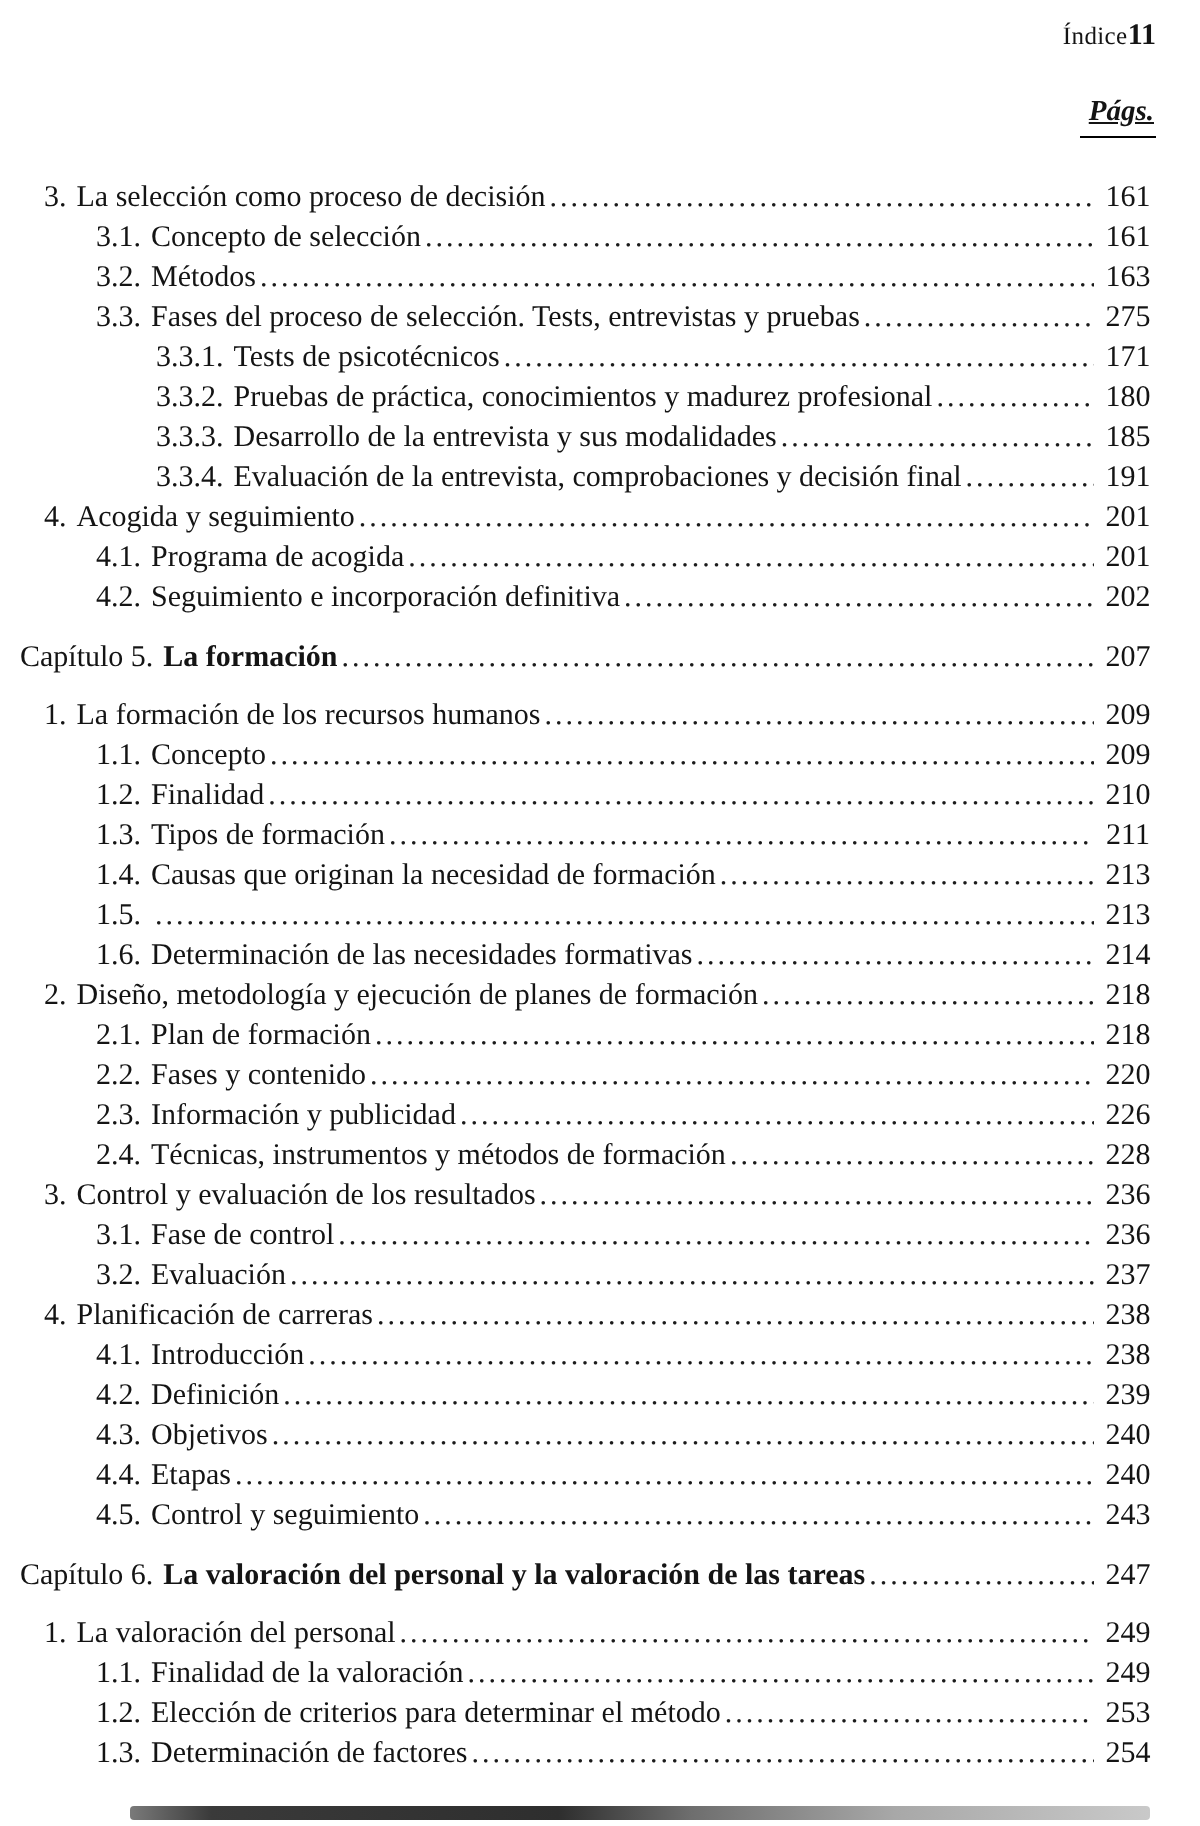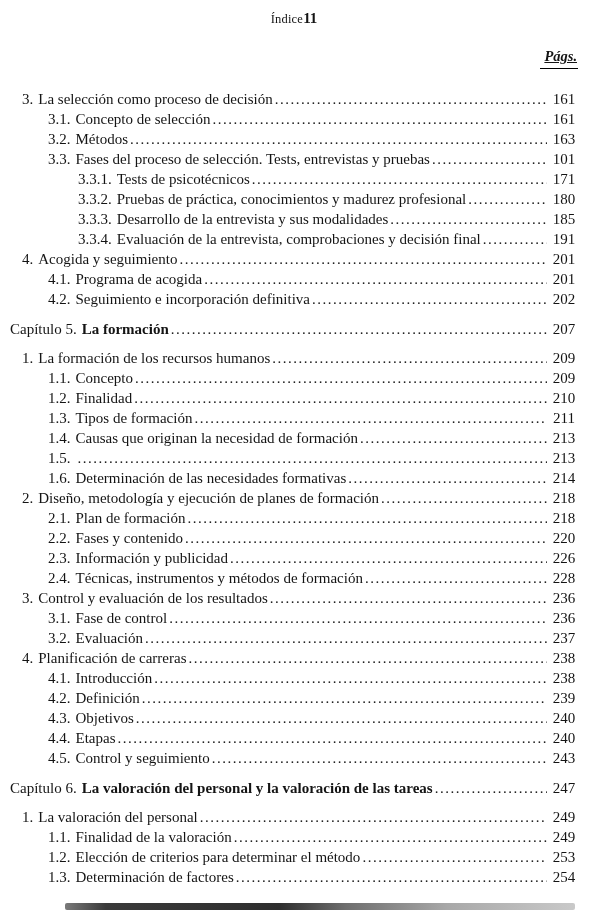--- a/index.html
+++ b/index.html
@@ -15,21 +15,21 @@
   }
   .page {
     box-sizing: border-box;
     width: 600px;
     height: 913px;
     padding: 8px 22px 0 10px;
     position: relative;
   }
   .header-row {
     display: flex;
-    justify-content: center;
+    justify-content: flex-end;
     align-items: baseline;
     font-size: 12.5px;
     padding-top: 2px;
   }
   .header-title { letter-spacing: 0.2px; }
   .header-pagenum { font-weight: bold; font-size: 15px; }
   .pags-row {
     text-align: right;
     margin-top: 20px;
     height: 22px;
@@ -120,21 +120,21 @@
       <div class="row lvl2">
         <span class="num">3.2.</span>
         <span class="title">Métodos</span>
         <span class="dots"></span>
         <span class="pageno">163</span>
       </div>
       <div class="row lvl2">
         <span class="num">3.3.</span>
         <span class="title">Fases del proceso de selección. Tests, entrevistas y pruebas</span>
         <span class="dots"></span>
-        <span class="pageno">101</span>
+        <span class="pageno">275</span>
       </div>
       <div class="row lvl3">
         <span class="num">3.3.1.</span>
         <span class="title">Tests de psicotécnicos</span>
         <span class="dots"></span>
         <span class="pageno">171</span>
       </div>
       <div class="row lvl3">
         <span class="num">3.3.2.</span>
         <span class="title">Pruebas de práctica, conocimientos y madurez profesional</span>

